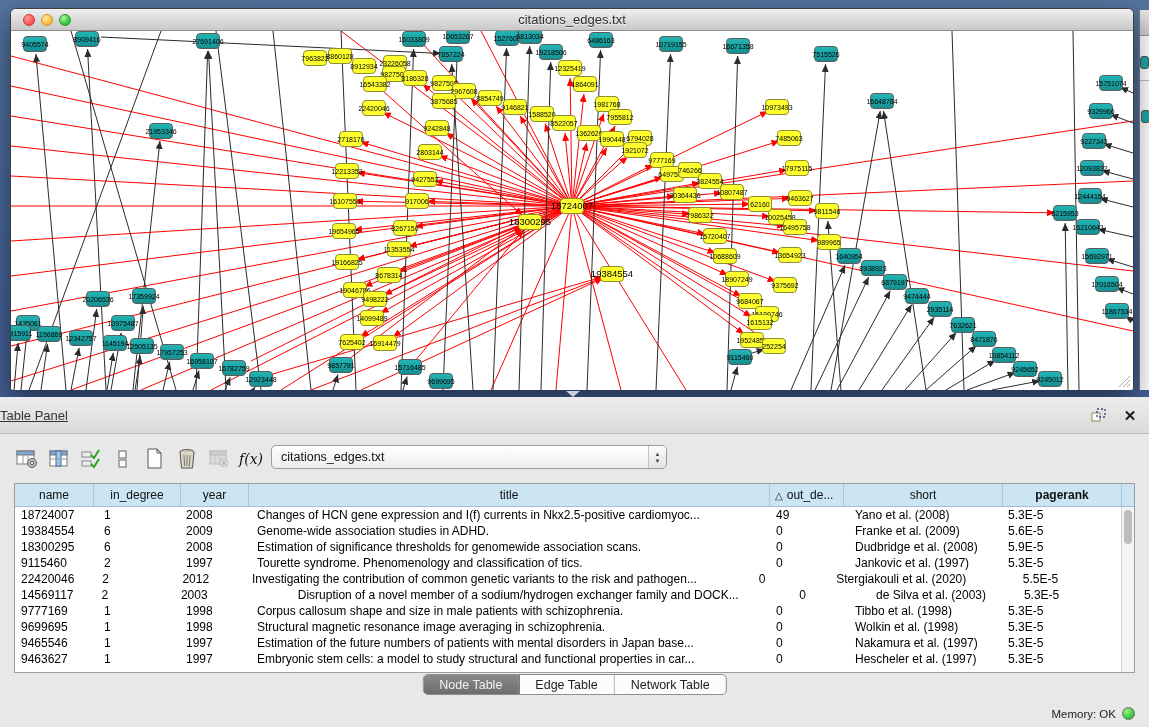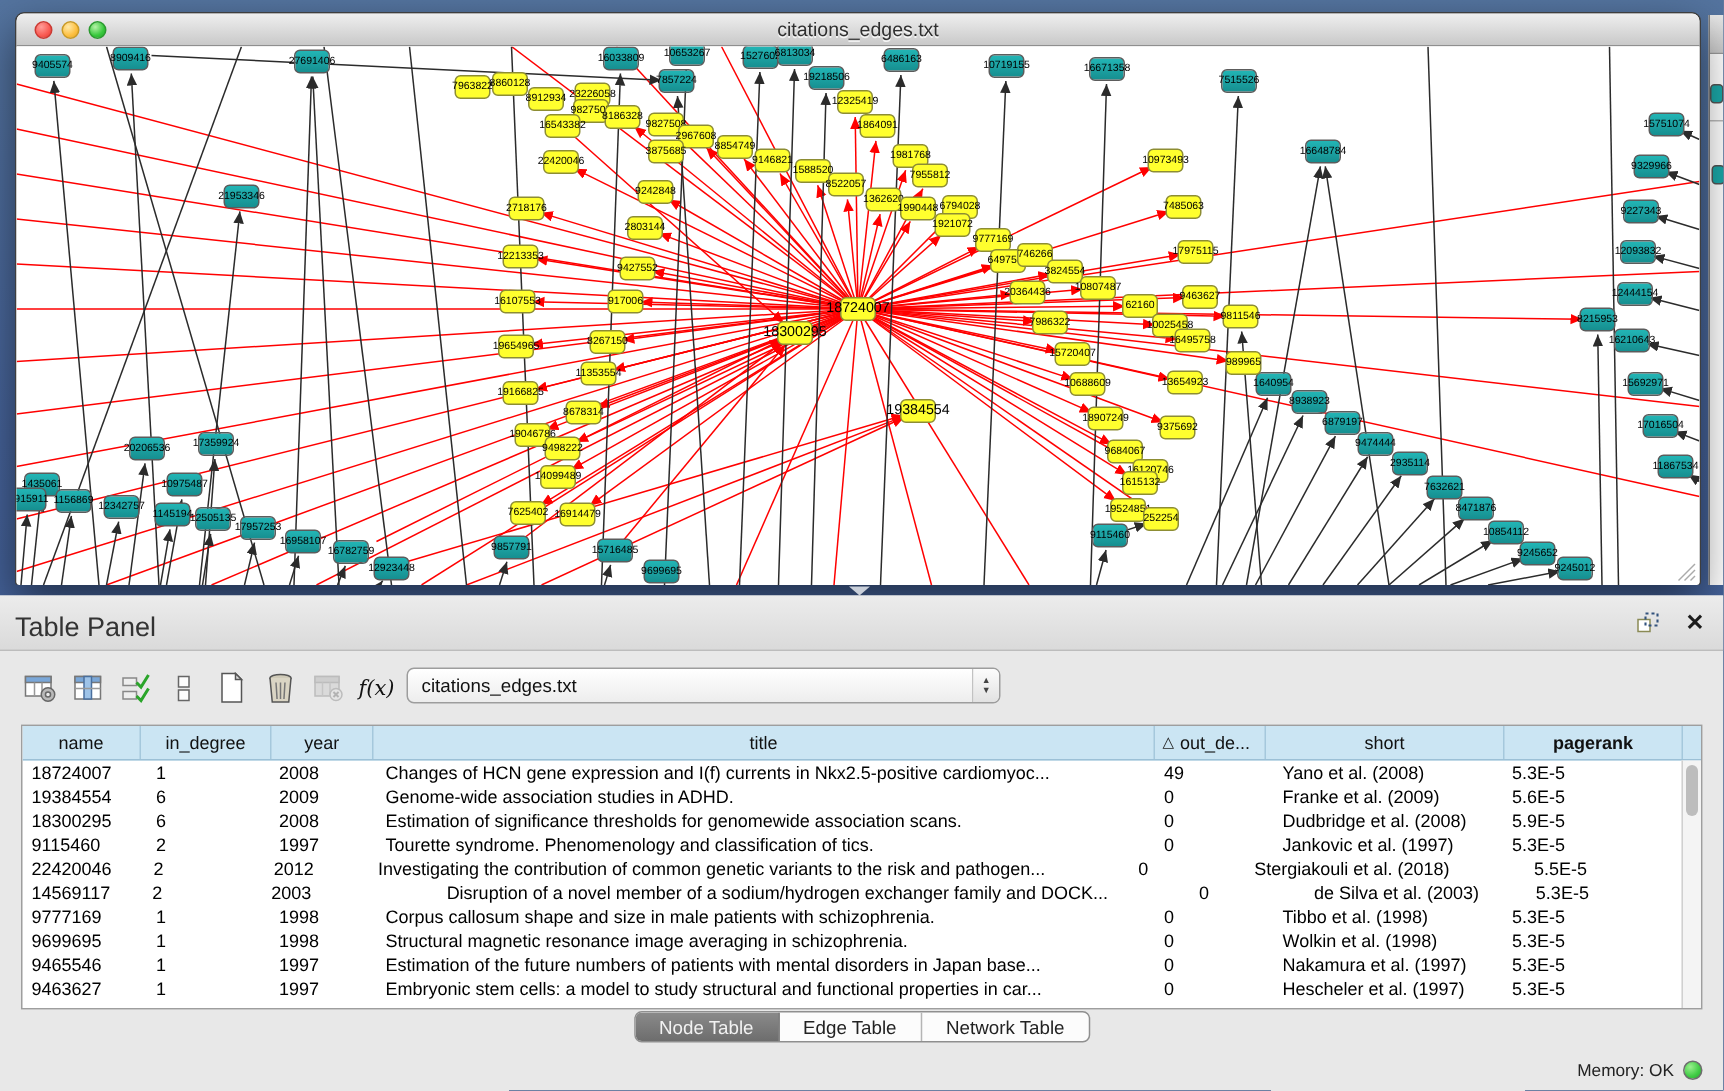--- a/index.html
+++ b/index.html
@@ -34,21 +34,21 @@
   .grip{position:absolute;right:2px;bottom:2px;z-index:3;}
 
   
   .divider-notch{position:absolute;left:566px;top:391px;width:0;height:0;
       border-left:7px solid transparent;border-right:7px solid transparent;border-top:6px solid #c9cfd9;}
 
   
   .south{position:absolute;left:0;top:397px;width:1149px;height:330px;background:#e8e8e8;}
   .panel-head{position:absolute;left:0;top:0;width:100%;height:37px;
       background:linear-gradient(#ececec,#dadada);border-bottom:1px solid #bcbcbc;}
-  .panel-title{position:absolute;left:10px;top:11px;font-size:18px;color:#333;}
+  .panel-title{position:absolute;left:0;top:11px;font-size:13px;color:#333;text-decoration:underline;}
   .ph-icons{position:absolute;right:10px;top:9px;display:flex;gap:14px;align-items:center;}
   .ph-btn{width:18px;height:18px;display:flex;align-items:center;justify-content:center;cursor:default;}
   .close-x{font-size:15px;font-weight:bold;color:#1c1c1c;line-height:1;}
 
   .toolbar{position:absolute;left:14px;top:46px;height:32px;display:flex;align-items:center;gap:6px;}
   .tb-btn{width:26px;height:26px;display:flex;align-items:center;justify-content:center;border-radius:3px;}
   .fx{font-family:"DejaVu Serif",serif;font-style:italic;font-size:14px;color:#111;}
   .combo{position:absolute;left:271px;top:48px;width:396px;height:24px;border:1px solid #9d9d9d;border-radius:5px;
       background:linear-gradient(#ffffff,#ededed);display:flex;align-items:center;}
   .combo .val{flex:1;padding-left:9px;font-size:12.5px;color:#111;}
@@ -786,21 +786,21 @@
             <div class="td" style="width: 74px; padding-left: 6px;">0</div>
             <div class="td" style="width: 159px; padding-left: 11px;">Jankovic et al. (1997)</div>
             <div class="td" style="width: 119px; padding-left: 5px;">5.3E-5</div>
           </div>
           <div class="trow">
             <div class="td" style="width: 79px; padding-left: 6px;">22420046</div>
             <div class="td" style="width: 87px; padding-left: 10px;">2</div>
             <div class="td" style="width: 68px; padding-left: 5px;">2012</div>
             <div class="td" style="width: 521px; padding-left: 8px;">Investigating the contribution of common genetic variants to the risk and pathogen...</div>
             <div class="td" style="width: 74px; padding-left: 6px;">0</div>
-            <div class="td" style="width: 159px; padding-left: 11px;">Stergiakouli et al. (2018)</div>
+            <div class="td" style="width: 159px; padding-left: 11px;">Stergiakouli et al. (2020)</div>
             <div class="td" style="width: 119px; padding-left: 5px; margin-left: 37px;">5.5E-5</div>
           </div>
           <div class="trow">
             <div class="td" style="width: 79px; padding-left: 6px;">14569117</div>
             <div class="td" style="width: 87px; padding-left: 10px;">2</div>
             <div class="td" style="width: 68px; padding-left: 5px;">2003</div>
             <div class="td" style="width: 521px; padding-left: 8px; margin-left: 48px;">Disruption of a novel member of a sodium/hydrogen exchanger family and DOCK...</div>
             <div class="td" style="width: 74px; padding-left: 6px;">0</div>
             <div class="td" style="width: 159px; padding-left: 11px;">de Silva et al. (2003)</div>
             <div class="td" style="width: 119px; padding-left: 5px;">5.3E-5</div>

